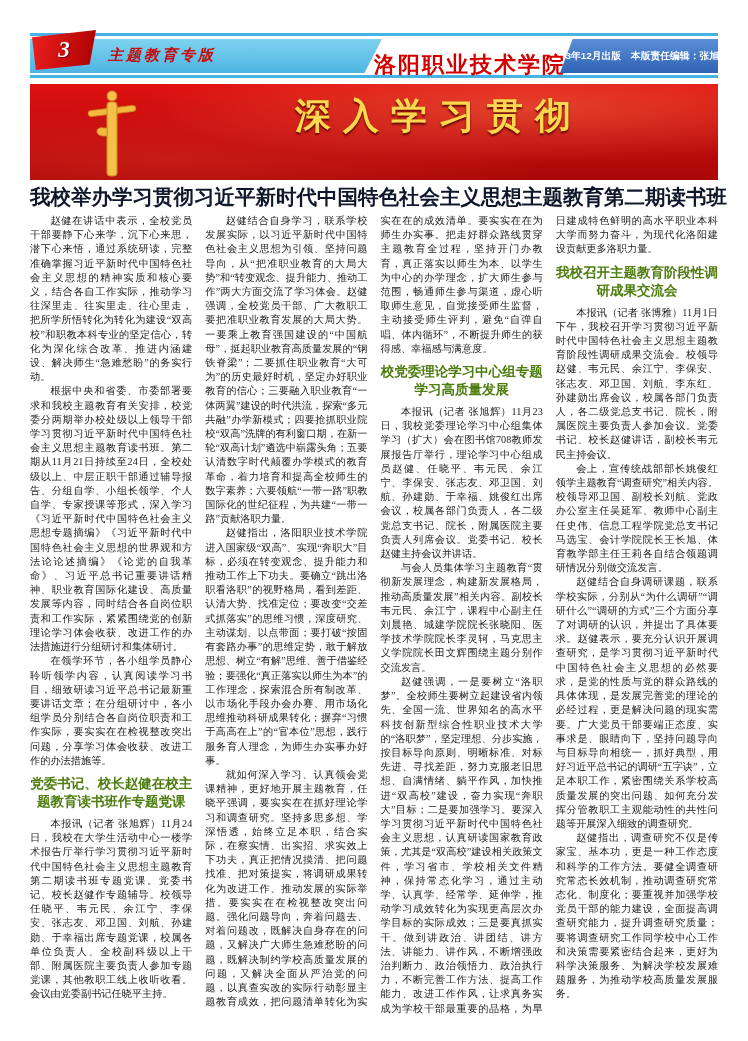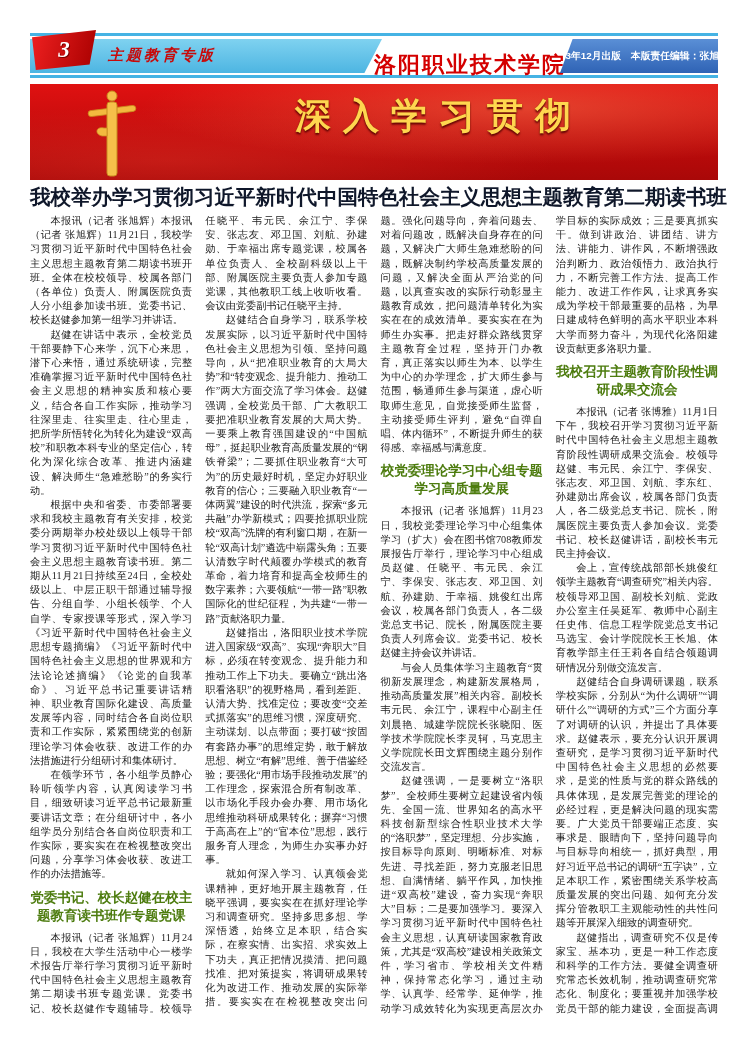--- a/index.html
+++ b/index.html
@@ -85,28 +85,27 @@
       <path d="M22 40 C14 38 12 46 20 48 L25 48 L25 40 Z" fill="#f3b93f" stroke="#c98a1e" stroke-width="0.8"></path>
     </svg>
     <div class="banner-text">
       <div class="banner-line1">深入学习贯彻</div>
     </div>
   </div>
 
   <div class="main-headline">我校举办学习贯彻习近平新时代中国特色社会主义思想主题教育第二期读书班</div>
 
   <div class="article-flow">
-      <p class="para">本报讯（记者 张旭辉）本报讯（记者 张旭辉）11月21日，我校学习贯彻习近平新时代中国特色社会主义思想主题教育第二期读书班开班。全体在校校领导、校属各部门（各单位）负责人、附属医院负责人分小组参加读书班。党委书记、校长赵健参加第一组学习并讲话。</p>
       <p class="para">赵健在讲话中表示，全校党员干部要静下心来学，沉下心来思，潜下心来悟，通过系统研读，完整准确掌握习近平新时代中国特色社会主义思想的精神实质和核心要义，结合各自工作实际，推动学习往深里走、往实里走、往心里走，把所学所悟转化为转化为建设“双高校”和职教本科专业的坚定信心，转化为深化综合改革、推进内涵建设、解决师生“急难愁盼”的务实行动。</p>
       <p class="para">根据中央和省委、市委部署要求和我校主题教育有关安排，校党委分两期举办校处级以上领导干部学习贯彻习近平新时代中国特色社会主义思想主题教育读书班。第二期从11月21日持续至24日，全校处级以上、中层正职干部通过辅导报告、分组自学、小组长领学、个人自学、专家授课等形式，深入学习《习近平新时代中国特色社会主义思想专题摘编》《习近平新时代中国特色社会主义思想的世界观和方法论论述摘编》《论党的自我革命》、习近平总书记重要讲话精神、职业教育国际化建设、高质量发展等内容，同时结合各自岗位职责和工作实际，紧紧围绕党的创新理论学习体会收获、改进工作的办法措施进行分组研讨和集体研讨。</p>
       <p class="para">在领学环节，各小组学员静心聆听领学内容，认真阅读学习书目，细致研读习近平总书记最新重要讲话文章；在分组研讨中，各小组学员分别结合各自岗位职责和工作实际，要实实在在检视整改突出问题，分享学习体会收获、改进工作的办法措施等。</p>
       <h2 class="subhead">党委书记、校长赵健在校主题教育读书班作专题党课</h2>
       <p class="para">本报讯（记者 张旭辉）11月24日，我校在大学生活动中心一楼学术报告厅举行学习贯彻习近平新时代中国特色社会主义思想主题教育第二期读书班专题党课。党委书记、校长赵健作专题辅导。校领导任晓平、韦元民、余江宁、李保安、张志友、邓卫国、刘航、孙建勋、于幸福出席专题党课，校属各单位负责人、全校副科级以上干部、附属医院主要负责人参加专题党课，其他教职工线上收听收看。会议由党委副书记任晓平主持。</p>
       <p class="para">赵健结合自身学习，联系学校发展实际，以习近平新时代中国特色社会主义思想为引领、坚持问题导向，从“把准职业教育的大局大势”和“转变观念、提升能力、推动工作”两大方面交流了学习体会。赵健强调，全校党员干部、广大教职工要把准职业教育发展的大局大势。一要乘上教育强国建设的“中国航母”，挺起职业教育高质量发展的“钢铁脊梁”；二要抓住职业教育“大可为”的历史最好时机，坚定办好职业教育的信心；三要融入职业教育“一体两翼”建设的时代洪流，探索“多元共融”办学新模式；四要抢抓职业院校“双高”洗牌的有利窗口期，在新一轮“双高计划”遴选中崭露头角；五要认清数字时代颠覆办学模式的教育革命，着力培育和提高全校师生的数字素养；六要领航“一带一路”职教国际化的世纪征程，为共建“一带一路”贡献洛职力量。</p>
-      <p class="para">赵健指出，洛阳职业技术学院进入国家级“双高”、实现“奔职大”目标，必须在转变观念、提升能力和推动工作上下功夫。要确立“跳出洛职看洛职”的视野格局，看到差距、认清大势、找准定位；要改变“交差式抓落实”的思维习惯，深度研究、主动谋划、以点带面；要打破“按固有套路办事”的思维定势，敢于解放思想、树立“有解”思维、善于借鉴经验；要强化“用市场手段推动发展”的工作理念，探索混合所有制改革、以市场化手段办会办赛、用市场化思维推动科研成果转化；摒弃“习惯于高高在上”的“官本位”思想，践行服务育人理念，为师生办实事办好事。</p>
+      <p class="para">赵健指出，洛阳职业技术学院进入国家级“双高”、实现“奔职大”目标，必须在转变观念、提升能力和推动工作上下功夫。要确立“跳出洛职看洛职”的视野格局，看到差距、认清大势、找准定位；要改变“交差式抓落实”的思维习惯，深度研究、主动谋划、以点带面；要打破“按固有套路办事”的思维定势，敢于解放思想、树立“有解”思维、善于借鉴经验；要强化“真正落实以师生为本”的工作理念，探索混合所有制改革、以市场化手段办会办赛、用市场化思维推动科研成果转化；摒弃“习惯于高高在上”的“官本位”思想，践行服务育人理念，为师生办实事办好事。</p>
       <p class="para">就如何深入学习、认真领会党课精神，更好地开展主题教育，任晓平强调，要实实在在抓好理论学习和调查研究。坚持多思多想、学深悟透，始终立足本职，结合实际，在察实情、出实招、求实效上下功夫，真正把情况摸清、把问题找准、把对策提实，将调研成果转化为改进工作、推动发展的实际举措。要实实在在检视整改突出问题。强化问题导向，奔着问题去、对着问题改，既解决自身存在的问题，又解决广大师生急难愁盼的问题，既解决制约学校高质量发展的问题，又解决全面从严治党的问题，以真查实改的实际行动彰显主题教育成效，把问题清单转化为实实在在的成效清单。要实实在在为师生办实事。把走好群众路线贯穿主题教育全过程，坚持开门办教育，真正落实以师生为本、以学生为中心的办学理念，扩大师生参与范围，畅通师生参与渠道，虚心听取师生意见，自觉接受师生监督，主动接受师生评判，避免“自弹自唱、体内循环”，不断提升师生的获得感、幸福感与满意度。</p>
       <h2 class="subhead">校党委理论学习中心组专题学习高质量发展</h2>
       <p class="para">本报讯（记者 张旭辉）11月23日，我校党委理论学习中心组集体学习（扩大）会在图书馆708教师发展报告厅举行，理论学习中心组成员赵健、任晓平、韦元民、余江宁、李保安、张志友、邓卫国、刘航、孙建勋、于幸福、姚俊红出席会议，校属各部门负责人，各二级党总支书记、院长，附属医院主要负责人列席会议。党委书记、校长赵健主持会议并讲话。</p>
       <p class="para">与会人员集体学习主题教育“贯彻新发展理念，构建新发展格局，推动高质量发展”相关内容。副校长韦元民、余江宁，课程中心副主任刘晨艳、城建学院院长张晓阳、医学技术学院院长李灵轲，马克思主义学院院长田文辉围绕主题分别作交流发言。</p>
       <p class="para">赵健强调，一是要树立“洛职梦”。全校师生要树立起建设省内领先、全国一流、世界知名的高水平科技创新型综合性职业技术大学的“洛职梦”，坚定理想、分步实施，按目标导向原则、明晰标准、对标先进、寻找差距，努力克服老旧思想、自满情绪、躺平作风，加快推进“双高校”建设，奋力实现“奔职大”目标；二是要加强学习。要深入学习贯彻习近平新时代中国特色社会主义思想，认真研读国家教育政策，尤其是“双高校”建设相关政策文件，学习省市、学校相关文件精神，保持常态化学习，通过主动学、认真学、经常学、延伸学，推动学习成效转化为实现更高层次办学目标的实际成效；三是要真抓实干。做到讲政治、讲团结、讲方法、讲能力、讲作风，不断增强政治判断力、政治领悟力、政治执行力，不断完善工作方法、提高工作能力、改进工作作风，让求真务实成为学校干部最重要的品格，为早日建成特色鲜明的高水平职业本科大学而努力奋斗，为现代化洛阳建设贡献更多洛职力量。</p>
       <h2 class="subhead">我校召开主题教育阶段性调研成果交流会</h2>
       <p class="para">本报讯（记者 张博雅）11月1日下午，我校召开学习贯彻习近平新时代中国特色社会主义思想主题教育阶段性调研成果交流会。校领导赵健、韦元民、余江宁、李保安、张志友、邓卫国、刘航、李东红、孙建勋出席会议，校属各部门负责人，各二级党总支书记、院长，附属医院主要负责人参加会议。党委书记、校长赵健讲话，副校长韦元民主持会议。</p>
       <p class="para">会上，宣传统战部部长姚俊红领学主题教育“调查研究”相关内容。校领导邓卫国、副校长刘航、党政办公室主任吴延军、教师中心副主任史伟、信息工程学院党总支书记马选宝、会计学院院长王长旭、体育教学部主任王莉各自结合领题调研情况分别做交流发言。</p>
       <p class="para">赵健结合自身调研课题，联系学校实际，分别从“为什么调研”“调研什么”“调研的方式”三个方面分享了对调研的认识，并提出了具体要求。赵健表示，要充分认识开展调查研究，是学习贯彻习近平新时代中国特色社会主义思想的必然要求，是党的性质与党的群众路线的具体体现，是发展完善党的理论的必经过程，更是解决问题的现实需要。广大党员干部要端正态度、实事求是、眼睛向下，坚持问题导向与目标导向相统一，抓好典型，用好习近平总书记的调研“五字诀”，立足本职工作，紧密围绕关系学校高质量发展的突出问题、如何充分发挥分管教职工主观能动性的共性问题等开展深入细致的调查研究。</p>
       <p class="para">赵健指出，调查研究不仅是传家宝、基本功，更是一种工作态度和科学的工作方法。要健全调查研究常态长效机制，推动调查研究常态化、制度化；要重视并加强学校党员干部的能力建设，全面提高调查研究能力，提升调查研究质量；要将调查研究工作同学校中心工作和决策需要紧密结合起来，更好为科学决策服务、为解决学校发展难题服务，为推动学校高质量发展服务。</p>

